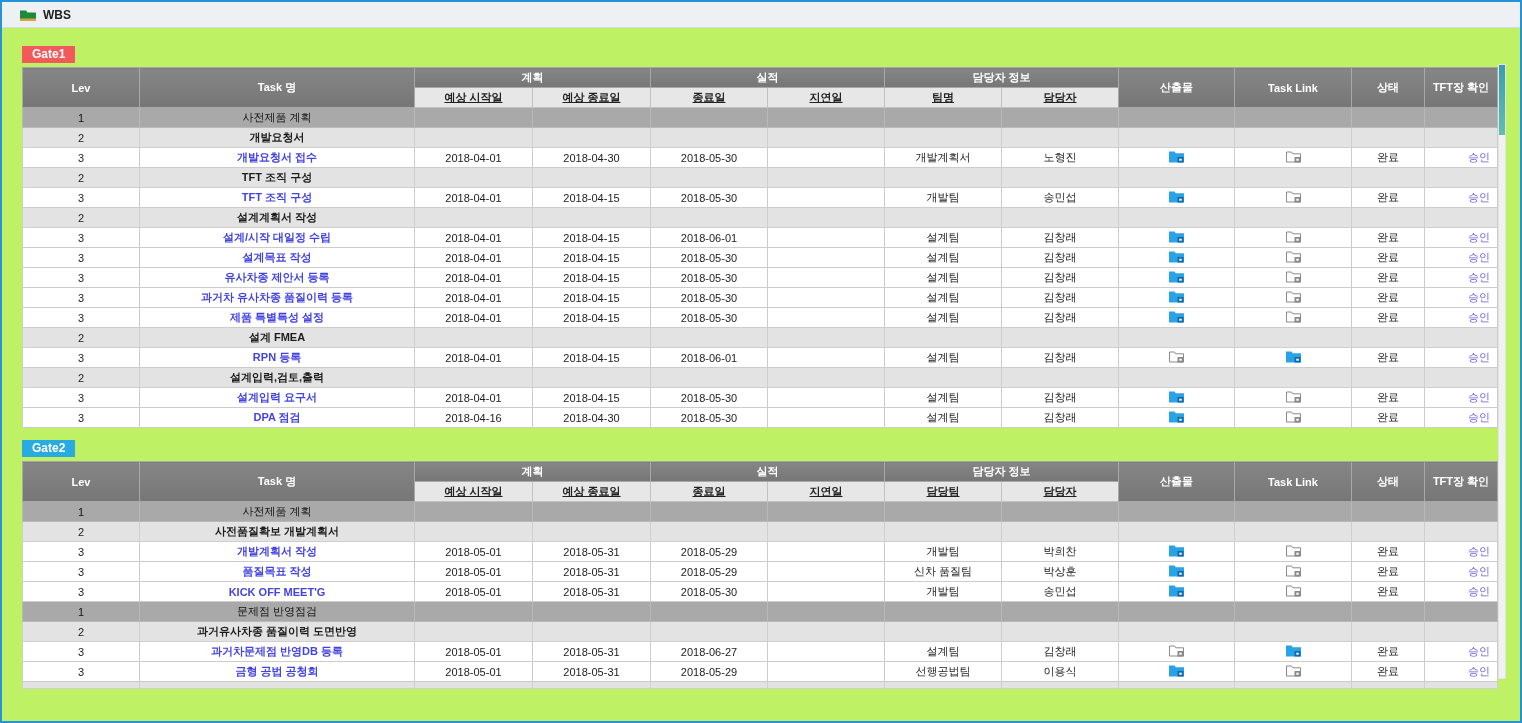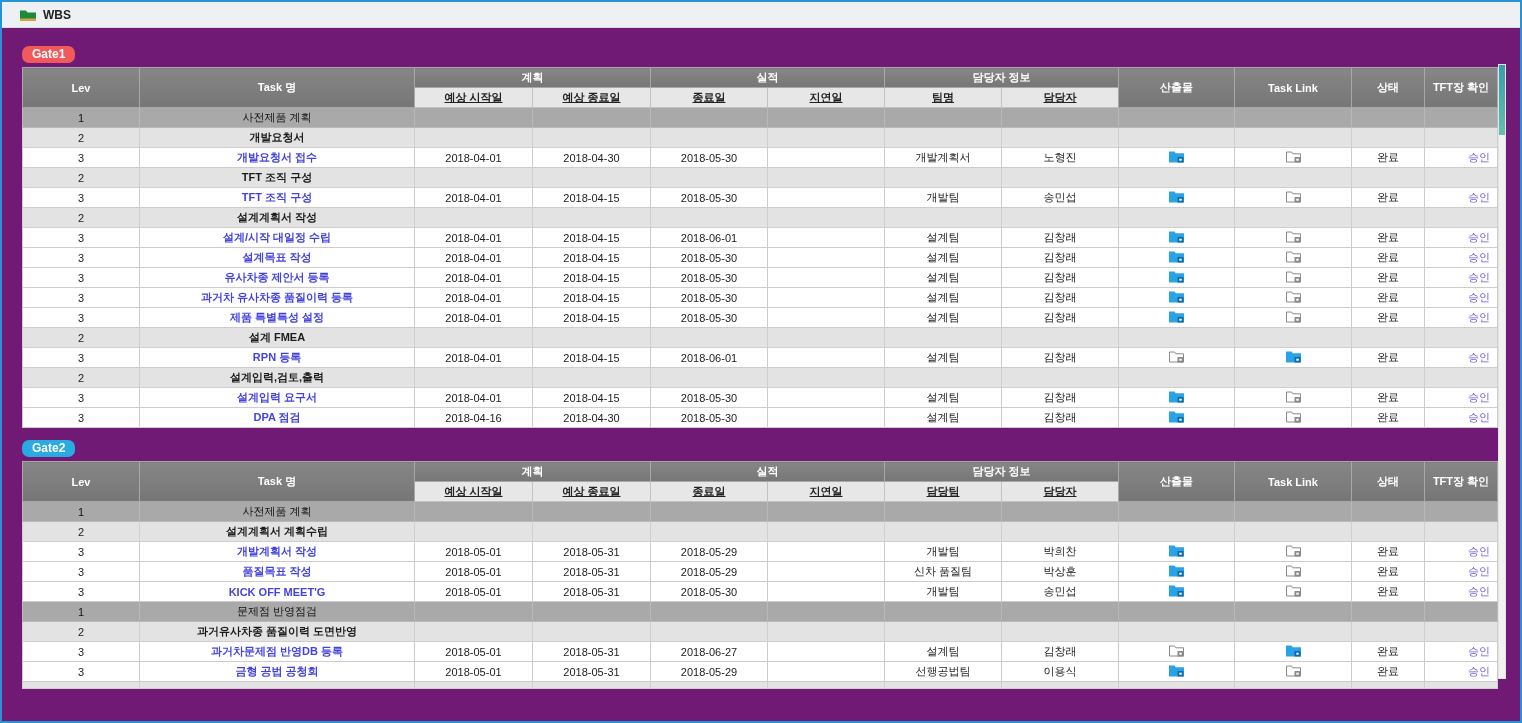--- a/index.html
+++ b/index.html
@@ -1,30 +1,30 @@
 <!DOCTYPE html>
 <html><head>
 <meta charset="utf-8">
 <style>
   * { box-sizing: border-box; margin: 0; padding: 0; }
   body { font-family: "Liberation Sans", "DejaVu Sans", sans-serif; background:#fff; }
   .page {
     position: relative; width: 1522px; height: 723px;
-    border: 2px solid #2793d6; background: #701a75; overflow: hidden;
+    border: 2px solid #2793d6; background: #bef264; overflow: hidden;
   }
   .titlebar {
     height: 26px; background: #eef1f4; border-bottom: 1px solid #d8dcdf;
     display: flex; align-items: center; padding-left: 18px; gap: 7px;
   }
   .titlebar .title-text { font-size: 12px; font-weight: bold; color: #222; }
   .content { padding: 16px 0 0 20px; }
   .gate-section { margin-bottom: 10px; }
   .badge {
     display: inline-block; color: #fff; font-weight: bold; font-size: 12px;
-    padding: 1px 10px 2px; border-radius: 7px; margin-bottom: 4px;
+    padding: 1px 10px 2px; border-radius: 0; margin-bottom: 4px;
   }
   .badge-0 { background: #f2595a; }
   .badge-1 { background: #29abe2; }
   table.wbs { border-collapse: collapse; table-layout: fixed; width: 1475px; }
   .wbs th, .wbs td {
     height: 20px; padding: 0 4px; font-size: 11px; overflow: hidden;
     white-space: nowrap; text-align: center; vertical-align: middle;
   }
   .wbs thead tr.grp th {
     background: linear-gradient(#868686, #767676); color: #fff;
@@ -472,21 +472,21 @@
               <td class="c-date"></td>
               <td class="c-text"></td>
               <td class="c-text"></td>
               <td class="c-icon"></td>
               <td class="c-icon"></td>
               <td class="c-text"></td>
               <td class="c-text"></td>
             </tr>
             <tr class="row-lev2">
               <td class="c-lev">2</td>
-              <td class="c-task indent-lev2">설계계획서 계획수립</td>
+              <td class="c-task indent-lev2">사전품질확보 개발계획서</td>
               <td class="c-date"></td>
               <td class="c-date"></td>
               <td class="c-date"></td>
               <td class="c-date"></td>
               <td class="c-text"></td>
               <td class="c-text"></td>
               <td class="c-icon"></td>
               <td class="c-icon"></td>
               <td class="c-text"></td>
               <td class="c-text"></td>

